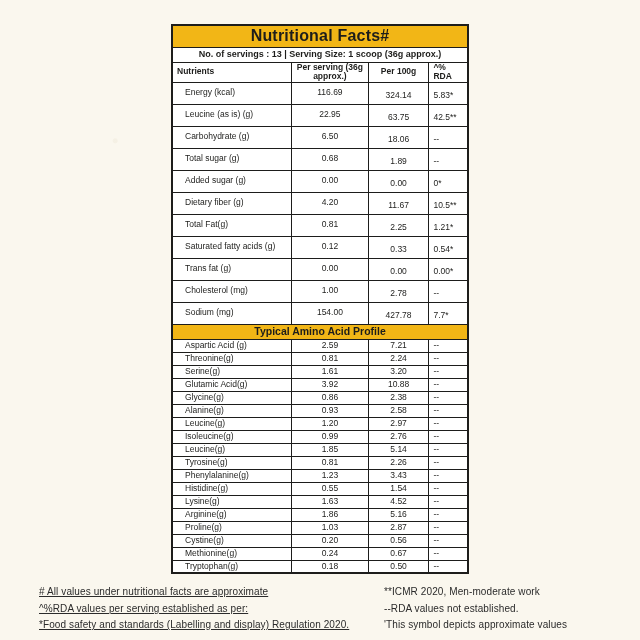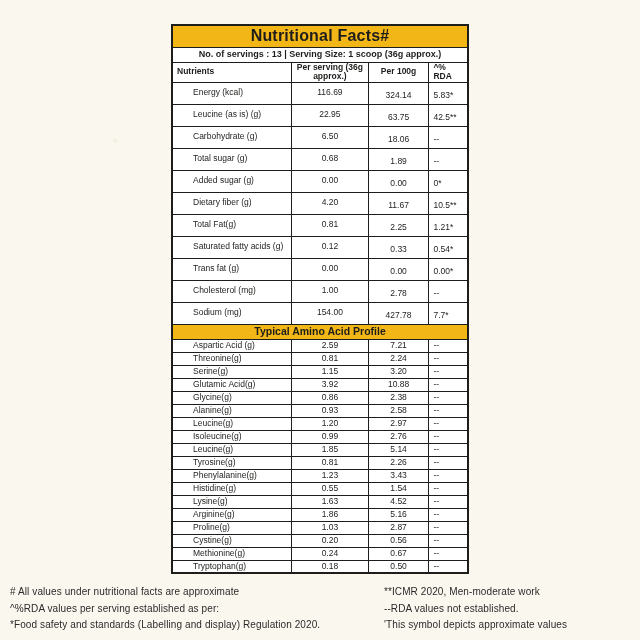--- a/index.html
+++ b/index.html
@@ -49,21 +49,21 @@
     font-size: 9px;
   }
   .header-row { height: 20px; margin-top: 6px; }
   .header-row th { font-weight: 700; font-size: 8.5px; }
   .header-row .c-name { text-align: left; padding-left: 4px; }
   .header-row .c-val, .header-row .c-v100 { text-align: center; }
   .header-row .c-rda { text-align: left; padding-left: 4px; white-space: pre-line; }
 
   .nutrient-row { height: 22px; }
   .amino-row { height: 13px; }
-  .c-name { text-align: left; padding-left: 20px; }
+  .c-name { text-align: left; padding-left: 12px; }
   .c-val { text-align: center; }
   .c-v100 { text-align: center; }
   .c-rda { text-align: left; padding-left: 4px; }
   .nutrient-row .c-v100 { vertical-align: top; padding-top: 8px; }
   .nutrient-row .c-rda { padding-top: 5px; }
 
   .amino-title-row { height: 15px; }
   .amino-title-row td {
     background: #f2b616;
     font-size: 10.5px;
@@ -73,21 +73,21 @@
 
   .footnotes {
     position: absolute;
     top: 584px;
     font-size: 10px;
     line-height: 16.5px;
     color: #2b2b2b;
     font-weight: 500;
     letter-spacing: 0.1px;
   }
-  .footnotes-left  { left: 10px; }
+  .footnotes-left  { left: 39px; text-decoration: underline; }
   .footnotes-right { left: 384px; }
   .footnote-line { white-space: nowrap; }
 </style>
 </head>
 <body>
 
 <table class="label-table">
   <colgroup>
     <col style="width:40.4%">
     <col style="width:25.9%">
@@ -190,21 +190,21 @@
         <td class="c-rda">--</td>
       </tr>
       <tr class="amino-row">
         <td class="c-name">Threonine(g)</td>
         <td class="c-val">0.81</td>
         <td class="c-v100">2.24</td>
         <td class="c-rda">--</td>
       </tr>
       <tr class="amino-row">
         <td class="c-name">Serine(g)</td>
-        <td class="c-val">1.15</td>
+        <td class="c-val">1.61</td>
         <td class="c-v100">3.20</td>
         <td class="c-rda">--</td>
       </tr>
       <tr class="amino-row">
         <td class="c-name">Glutamic Acid(g)</td>
         <td class="c-val">3.92</td>
         <td class="c-v100">10.88</td>
         <td class="c-rda">--</td>
       </tr>
       <tr class="amino-row">

